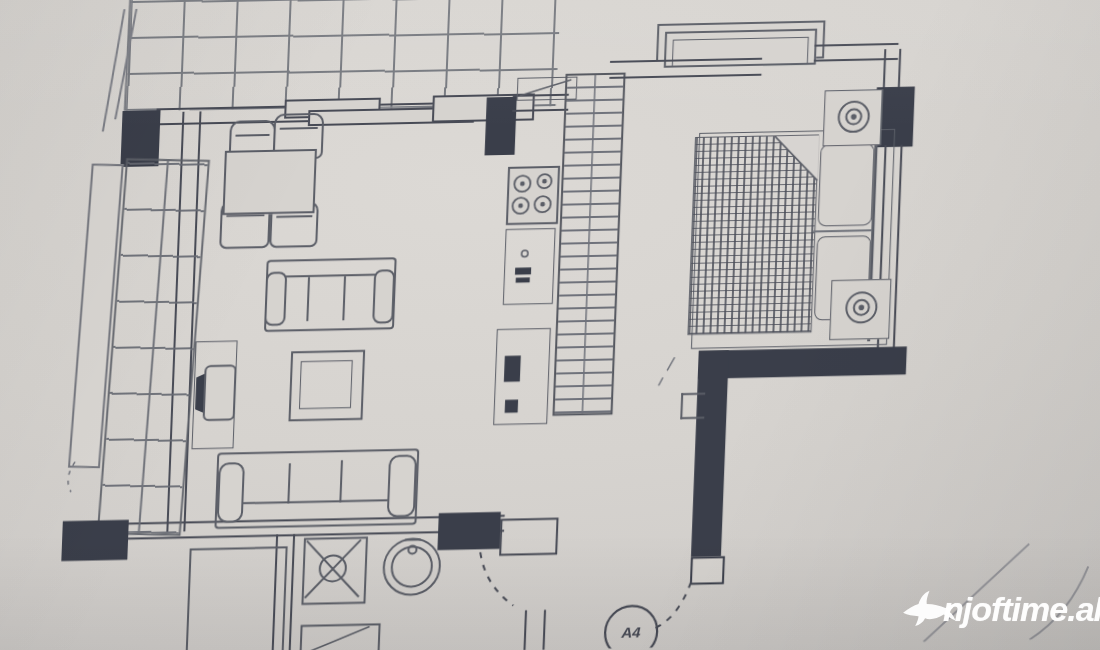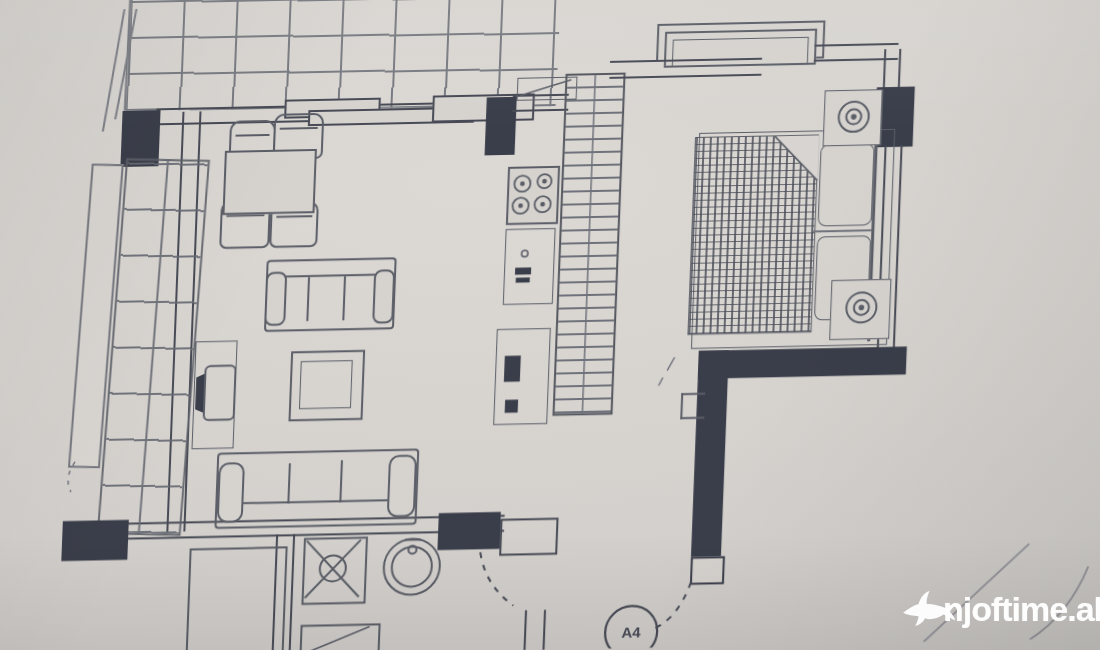--- a/index.html
+++ b/index.html
@@ -13,20 +13,21 @@
   }
   html,body{margin:0;padding:0;}
   body{
     width:1100px;height:650px;overflow:hidden;position:relative;
     background:#d5d2ce;
     font-family:"Liberation Sans", sans-serif;
   }
   .photo{position:absolute;inset:0;
     background:
       radial-gradient(130% 95% at 42% 28%, #dcd9d5 0%, #d6d3cf 45%, #cfccc9 78%, #c8c6c3 100%);
+    font-style: italic;
   }
   .photo::after{content:"";position:absolute;inset:0;pointer-events:none;z-index:60;
     background:
       linear-gradient(115deg, rgba(0,0,0,.05), rgba(0,0,0,0) 28%, rgba(0,0,0,0) 66%, rgba(0,0,0,.07) 100%),
       linear-gradient(to bottom, rgba(255,255,255,.05), rgba(0,0,0,0) 20%, rgba(0,0,0,0) 82%, rgba(0,0,0,.06));
   }
   .plan{position:absolute;inset:0;transform:skew(-2.2deg,-1.2deg);transform-origin:550px 325px;filter:blur(.45px);}
   .abs{position:absolute;}
   .wh{position:absolute;border-top:2.5px solid var(--ink);border-bottom:2.5px solid var(--ink);}
   .wv{position:absolute;border-left:2.5px solid var(--ink);border-right:2.5px solid var(--ink);}

